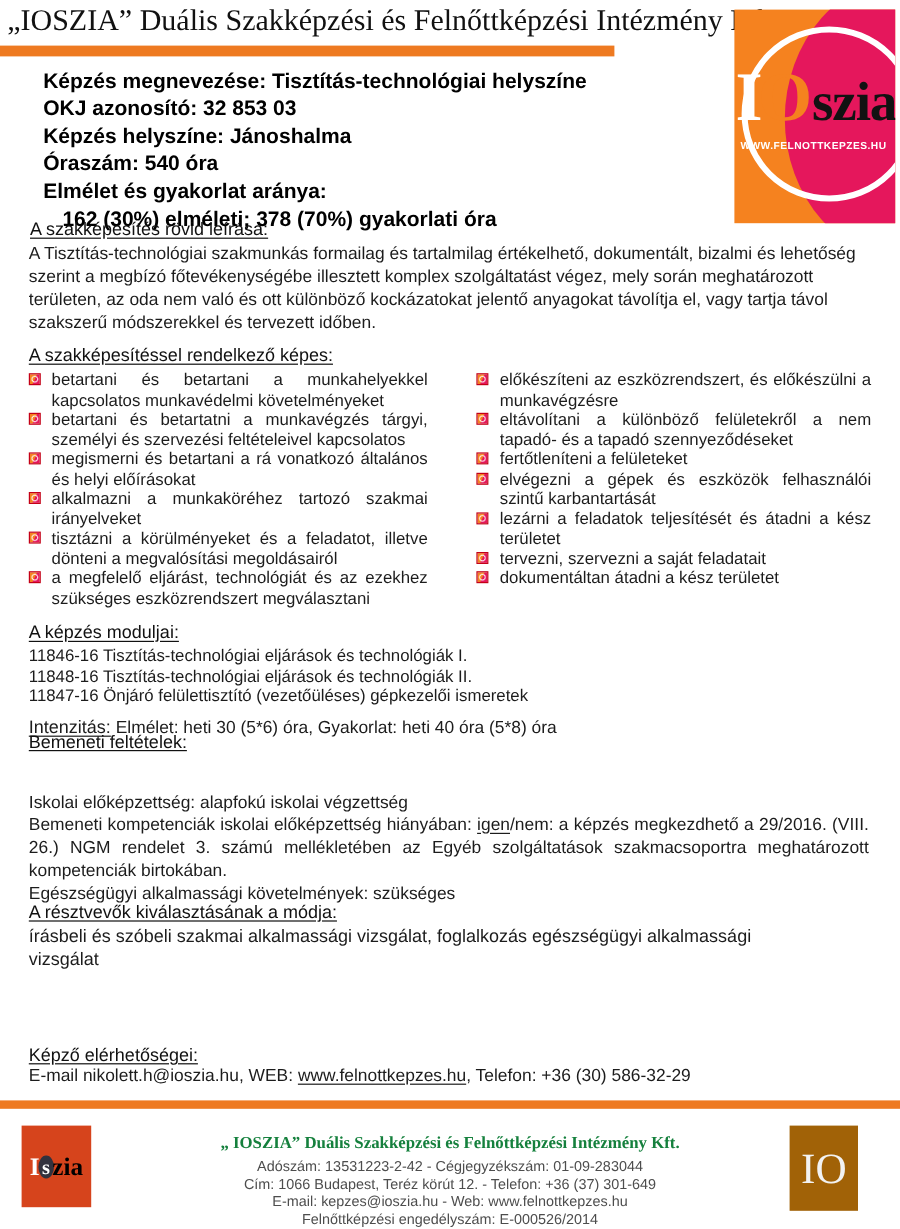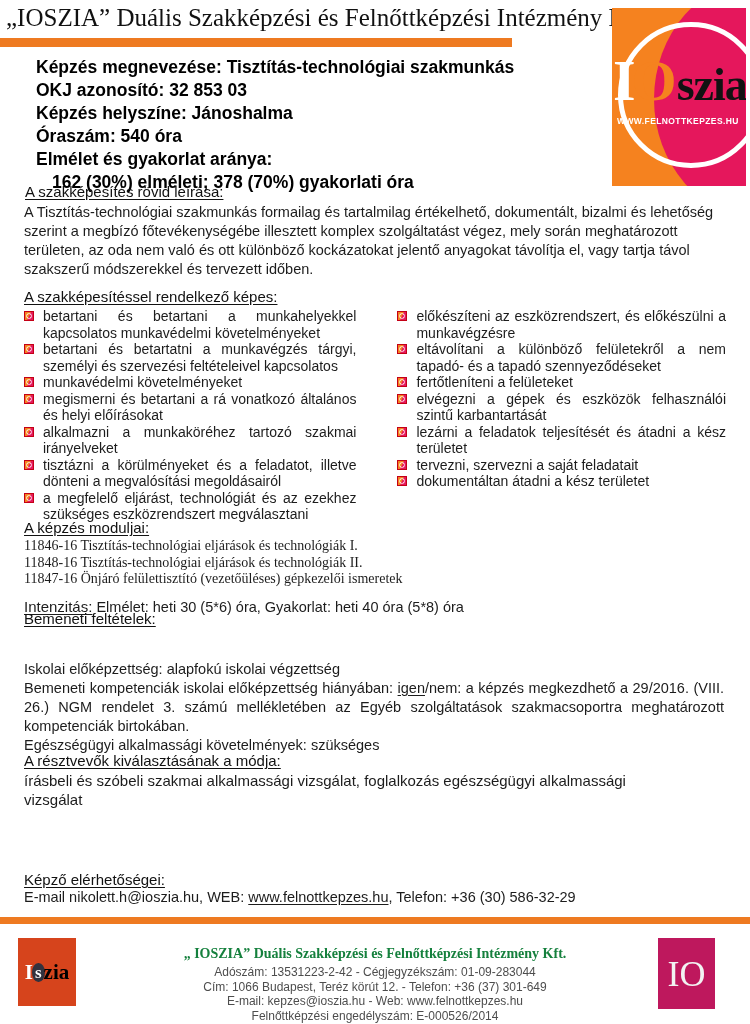--- a/index.html
+++ b/index.html
@@ -35,21 +35,21 @@
   .cap-cols{position:absolute;left:24px;top:308px;width:702px;display:flex;gap:41px;}
   .cap-col{margin:0;padding:0;list-style:none;}
   .cap-col.left{width:340px;}
   .cap-col.right{width:336px;}
   .cap-col li{position:relative;padding-left:19px;font-size:14px;line-height:16.5px;text-align:justify;}
   .blt{position:absolute;left:0;top:3px;width:10px;height:10px;border:1px solid #c40016;box-sizing:border-box;
        background:radial-gradient(circle at 50% 50%, rgba(255,255,255,0) 1.5px, rgba(255,255,255,.85) 2.2px, rgba(255,255,255,0) 3.4px),
                   linear-gradient(115deg,#f5821f 46%,#e5175c 54%);}
 
   .sec-mod-hd{position:absolute;left:24px;top:519px;}
-  .sec-mod-body{position:absolute;left:24px;top:538px;font-size:14px;line-height:16.5px;font-family:Liberation Serif, serif;}
+  .sec-mod-body{position:absolute;left:24px;top:538px;font-size:14px;line-height:16.5px;}
 
   .sec-int{position:absolute;left:24px;top:598px;font-size:15px;}
   .sec-int .lbl{text-decoration:underline;text-underline-offset:2px;}
   .sec-int .val{font-size:14.5px;}
 
   .sec-entry-hd{position:absolute;left:24px;top:610px;}
   .sec-entry-body{position:absolute;left:24px;top:660px;width:700px;}
   .sec-entry-body p{margin:0;}
   .sec-entry-body .just{text-align:justify;}
   .u{text-decoration:underline;text-underline-offset:2px;}
@@ -65,55 +65,54 @@
 
   
   .footer-rule{position:absolute;left:0;top:917px;width:750px;height:7px;background:#ee7a21;}
   .f-logo-left{position:absolute;left:18px;top:938px;width:58px;height:68px;background:#d6441c;display:flex;align-items:center;justify-content:center;font-family:"Liberation Serif",serif;font-weight:bold;font-size:21px;line-height:1;}
   .f-logo-left .fi{color:#fff;}
   .f-logo-left .fs{color:#fff;background:#32323e;border-radius:50%;padding:1px 3px;margin:0 -1px;font-size:17px;}
   .f-logo-left .fzia{color:#000000;}
   .f-center{position:absolute;left:90px;right:90px;top:946px;text-align:center;}
   .f-title{font-family:"Liberation Serif",serif;font-weight:bold;font-size:14px;color:#15803d;margin-bottom:3px;}
   .f-line{font-size:12px;line-height:14.5px;color:#4d4d4d;}
-  .f-logo-right{position:absolute;left:658px;top:938px;width:57px;height:71px;background:#be185d;display:flex;align-items:center;justify-content:center;font-family:"Liberation Serif",serif;color:#f2f2f2;font-size:36px;}
+  .f-logo-right{position:absolute;left:658px;top:938px;width:57px;height:71px;background:#a16207;display:flex;align-items:center;justify-content:center;font-family:"Liberation Serif",serif;color:#f2f2f2;font-size:36px;}
 </style>
 </head>
 <body>
 
 <div class="page">
 
   <div class="company-title">„IOSZIA” Duális Szakképzési és Felnőttképzési Intézmény Kft.</div>
   <div class="header-rule"></div>
 
   <div class="logo">
     <div class="pink"></div>
     <div class="ring"></div>
     <div class="word"><span class="li">I</span><span class="lo">O</span><span class="lszia">szia</span></div>
     <div class="url">WWW.FELNOTTKEPZES.HU</div>
   </div>
 
   <div class="course">
-    <div>Képzés megnevezése: Tisztítás-technológiai szakmunkás</div>
+    <div>Képzés megnevezése: Tisztítás-technológiai helyszíne</div>
     <div>OKJ azonosító: 32 853 03</div>
     <div>Képzés helyszíne: Jánoshalma</div>
     <div>Óraszám: 540 óra</div>
     <div>Elmélet és gyakorlat aránya:</div>
     <div class="indent">162 (30%) elméleti; 378 (70%) gyakorlati óra</div>
   </div>
 
   <div class="sec-desc-hd hd">A szakképesítés rövid leírása:</div>
   <div class="sec-desc-body txt">A Tisztítás-technológiai szakmunkás formailag és tartalmilag értékelhető, dokumentált, bizalmi és lehetőség szerint a megbízó főtevékenységébe illesztett komplex szolgáltatást végez, mely során meghatározott területen, az oda nem való és ott különböző kockázatokat jelentő anyagokat távolítja el, vagy tartja távol szakszerű módszerekkel és tervezett időben.</div>
 
   <div class="sec-cap-hd hd">A szakképesítéssel rendelkező képes:</div>
   <div class="cap-cols">
     <ul class="cap-col left">
       <li><span class="blt"></span><span>betartani és betartani a munkahelyekkel kapcsolatos munkavédelmi követelményeket</span></li>
       <li><span class="blt"></span><span>betartani és betartatni a munkavégzés tárgyi, személyi és szervezési feltételeivel kapcsolatos</span></li>
-      <li><span class="blt"></span><span>munkavédelmi követelményeket</span></li>
       <li><span class="blt"></span><span>megismerni és betartani a rá vonatkozó általános és helyi előírásokat</span></li>
       <li><span class="blt"></span><span>alkalmazni a munkaköréhez tartozó szakmai irányelveket</span></li>
       <li><span class="blt"></span><span>tisztázni a körülményeket és a feladatot, illetve dönteni a megvalósítási megoldásairól</span></li>
       <li><span class="blt"></span><span>a megfelelő eljárást, technológiát és az ezekhez szükséges eszközrendszert megválasztani</span></li>
     </ul>
     <ul class="cap-col right">
       <li><span class="blt"></span><span>előkészíteni az eszközrendszert, és előkészülni a munkavégzésre</span></li>
       <li><span class="blt"></span><span>eltávolítani a különböző felületekről a nem tapadó- és a tapadó szennyeződéseket</span></li>
       <li><span class="blt"></span><span>fertőtleníteni a felületeket</span></li>
       <li><span class="blt"></span><span>elvégezni a gépek és eszközök felhasználói szintű karbantartását</span></li>

